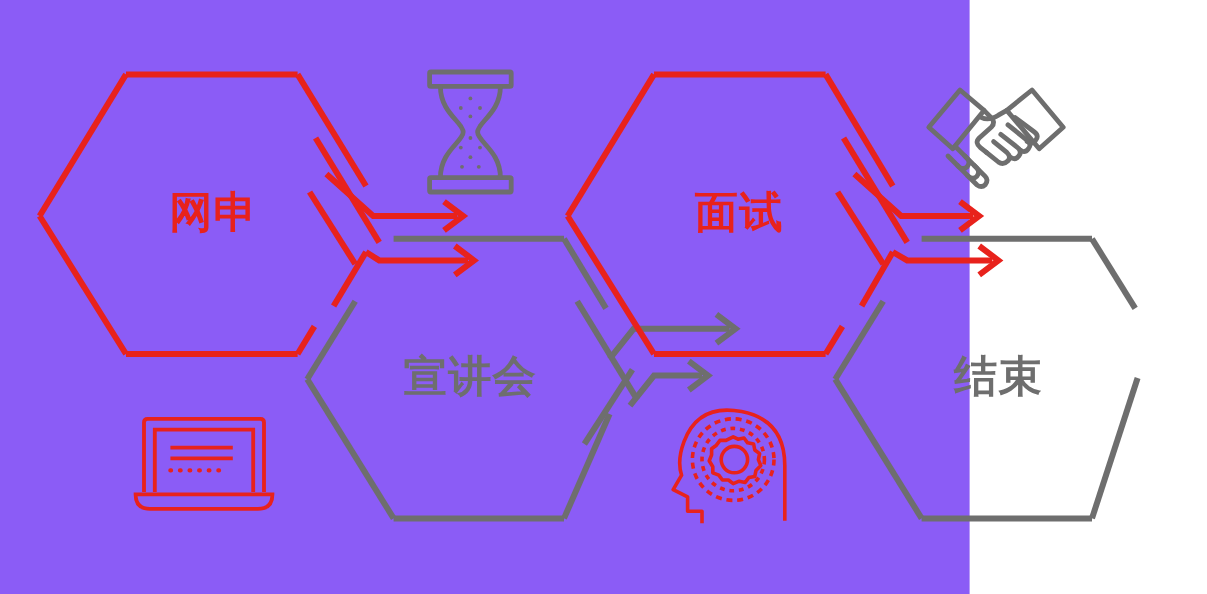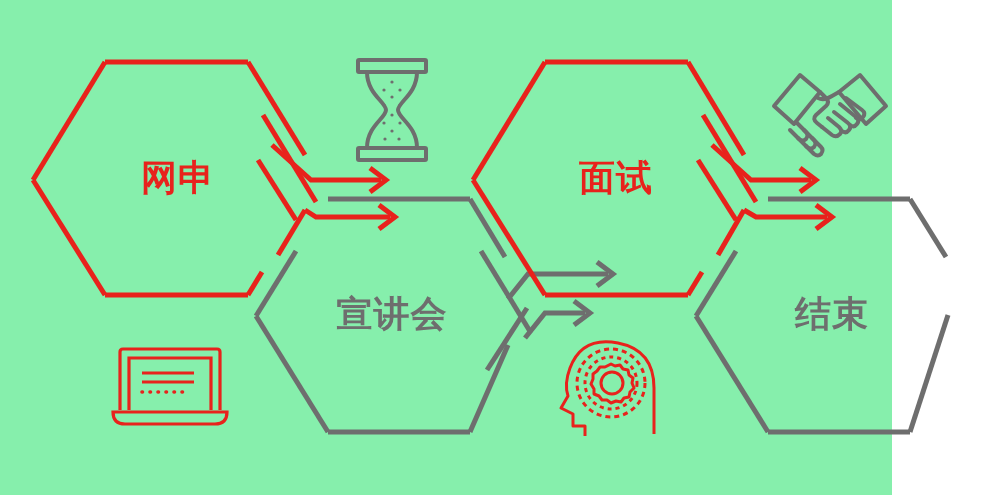--- a/index.html
+++ b/index.html
@@ -8,23 +8,23 @@
     background: #ffffff;
   }
   body {
     width: 1006px;
     height: 495px;
     font-family: "Liberation Sans", sans-serif;
     overflow: hidden;
   }
   #diagram-root {
     position: relative;
-    width: 892px;
+    width: 808px;
     height: 495px;
-    background: #86efac;
+    background: #8b5cf6;
   }
   svg.canvas {
     position: absolute;
     left: 0;
     top: 0;
     width: 1006px;
     height: 495px;
     display: block;
   }
   .hex-label {

